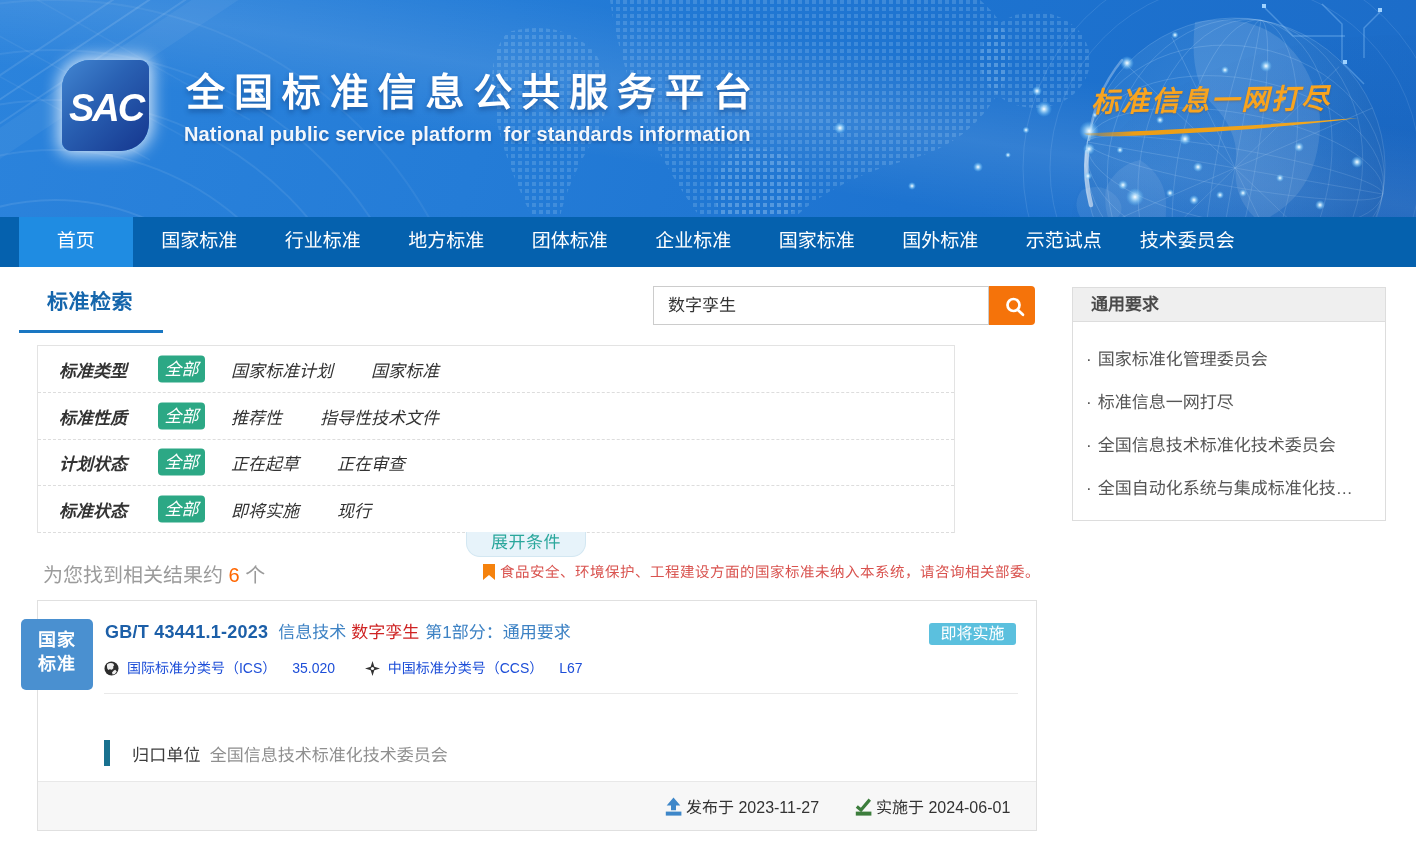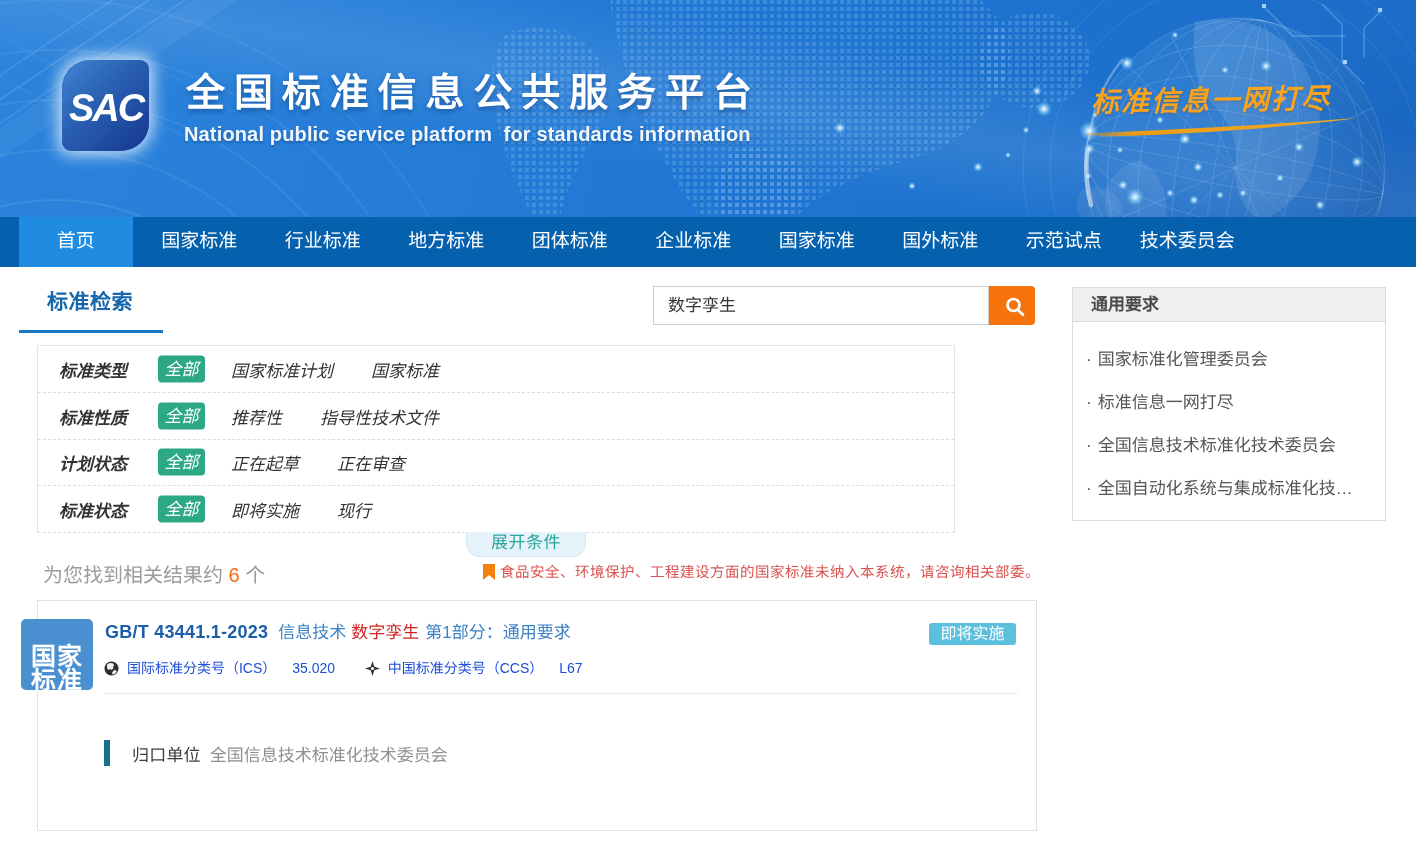--- a/index.html
+++ b/index.html
@@ -52,21 +52,21 @@
   border:1px solid #d3e7f2;border-top:none;border-radius:0 0 14px 14px;text-align:center;font-size:17px;color:#2aa79c;
   line-height:22px;letter-spacing:0.5px;}
 
 #found{position:absolute;left:43px;top:559px;font-size:20px;color:#9b9b9b;}
 #found b{color:#f60;font-weight:normal;}
 #notice{position:absolute;left:483px;top:560px;font-size:14.5px;color:#d9534f;letter-spacing:0.5px;}
 #notice svg{vertical-align:-3px;margin-right:5px;}
 
 #card{position:absolute;left:37px;top:600px;width:1000px;height:231px;border:1px solid #e0e0e0;background:#fff;}
 #badge{position:absolute;left:-17px;top:18px;width:72px;height:71px;background:#4a90d0;border-radius:5px;
-  color:#fff;font-size:25px;font-weight:bold;text-align:center;line-height:24px;padding-top:25px;
+  color:#fff;font-size:18px;font-weight:bold;text-align:center;line-height:24px;padding-top:9px;
   letter-spacing:1px;}
 #trow{position:absolute;left:67px;top:17px;width:910px;height:21px;font-size:17px;white-space:nowrap;}
 #trow .gb{font-size:18px;font-weight:bold;color:#1c5fa8;letter-spacing:.25px;}
 #trow .bl{color:#3d82c4;}
 #trow .rd{color:#cf2424;}
 #tag{position:absolute;right:20px;top:22px;width:87px;height:22px;background:#5bc0de;border-radius:3px;
   color:#fff;font-size:16px;text-align:center;line-height:22px;}
 #meta{position:absolute;left:66px;top:56px;height:16px;font-size:14px;color:#1d4ed8;white-space:nowrap;}
 #meta svg{vertical-align:-3px;}
 #csep{position:absolute;left:66px;top:92px;width:914px;height:1px;background:#e9e9e9;}
@@ -293,20 +293,30 @@
     <span style="margin-left:4px;">国际标准分类号（ICS）</span><span style="margin-left:16px;">35.020</span>
     <span style="display:inline-block;width:22px;"></span>
     <svg width="15" height="15" viewBox="0 0 15 15">
         <path d="M7.5 0 L9.3 5.7 L15 7.5 L9.3 9.3 L7.5 15 L5.7 9.3 L0 7.5 L5.7 5.7 Z" fill="#333"></path>
         <circle cx="7.5" cy="7.5" r="1.6" fill="#fff"></circle>
       </svg>
     <span style="margin-left:4px;">中国标准分类号（CCS）</span><span style="margin-left:16px;">L67</span>
   </div>
   <div id="csep"></div>
   <div class="crow" style="top:139px;"><span class="bar"></span><span class="lab">归口单位</span><span class="val">全国信息技术标准化技术委员会</span></div>
+  <div id="cfoot">
+    <div class="item" style="left:627px;"><svg width="17" height="19" viewBox="0 0 17 19">
+          <path d="M8.5 0.5 L15.3 8.6 H11 V13.2 H6 V8.6 H1.7 Z" fill="#3e87c9"></path>
+          <rect x="0.8" y="14.6" width="15.6" height="4" fill="#3e87c9"></rect>
+        </svg>发布于 2023-11-27</div>
+    <div class="item" style="left:817px;"><svg width="17" height="19" viewBox="0 0 17 19">
+          <path d="M1.8 9.5 L6 13 L14.8 2.6" stroke="#3c7d3c" stroke-width="3.2" fill="none"></path>
+          <rect x="0.8" y="14.6" width="15.6" height="4" fill="#3c7d3c"></rect>
+        </svg>实施于 2024-06-01</div>
+  </div>
 </div>
 <div id="side">
   <div id="sidehead">通用要求</div>
   <ul>
     <li style="top:61px;">国家标准化管理委员会</li>
     <li style="top:104px;">标准信息一网打尽</li>
     <li style="top:147px;">全国信息技术标准化技术委员会</li>
     <li style="top:190px;">全国自动化系统与集成标准化技…</li>
   </ul>
 </div>

